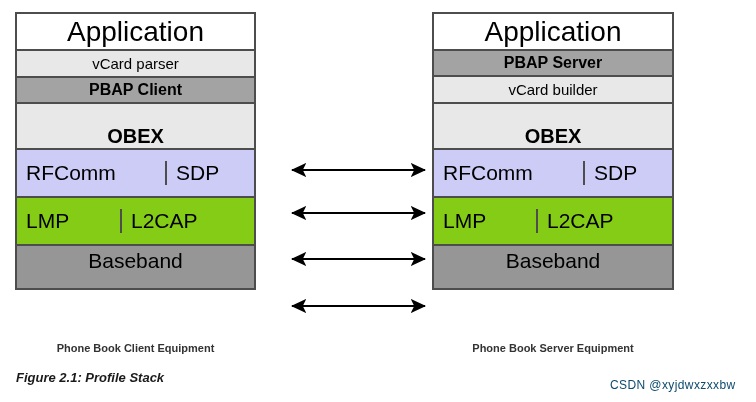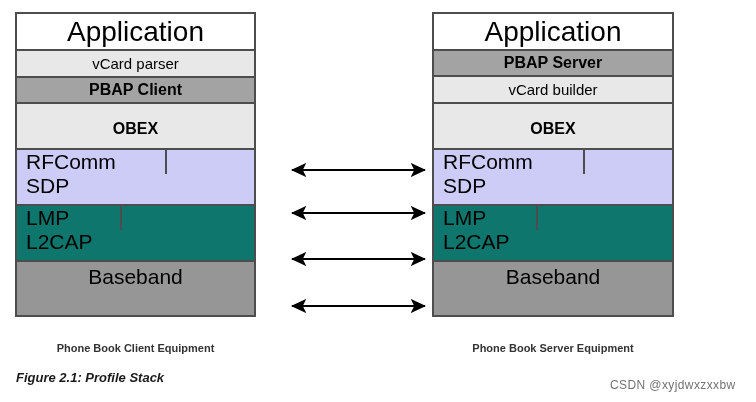--- a/index.html
+++ b/index.html
@@ -56,37 +56,36 @@
   }
   .layer-pbap {
     height: 26px;
     background: #a3a3a3;
     font-size: 16px;
     font-weight: bold;
   }
   .layer-obex {
     height: 46px;
     background: #e8e8e8;
-    font-size: 16px;
-    font-weight: bold;
-    align-items: flex-start;
+    font-size: 20px;
+    font-weight: bold;
+    align-items: flex-end;
     padding-top: 16px;
   }
   .layer-split {
-    height: 56px;
+    height: 48px;
     padding: 0;
     display: flex;
-    align-items: flex-start;
+    align-items: center;
     justify-content: flex-start;
-    flex-direction: column;
   }
   .layer-rfcomm { background: #ccccf7; }
-  .layer-lmp { background: #0f766e; }
+  .layer-lmp { background: #84cc16; }
   .layer-baseband {
-    height: 53px;
+    height: 42px;
     background: #969696;
     font-size: 21px;
     align-items: flex-start;
     padding-top: 3px;
   }
 
   .cell {
     box-sizing: border-box;
     display: flex;
     align-items: center;
@@ -141,21 +140,21 @@
     color: #1a1a1a;
     white-space: nowrap;
   }
 
   
   #watermark {
     position: absolute;
     left: 610px;
     top: 378px;
     font-size: 12px;
-    color: #737373;
+    color: #0c4a6e;
     letter-spacing: 0.4px;
     white-space: nowrap;
   }
 </style>
 </head>
 <body>
 
 <div id="figure-root">
 
   <div class="stack" id="stack-client">

